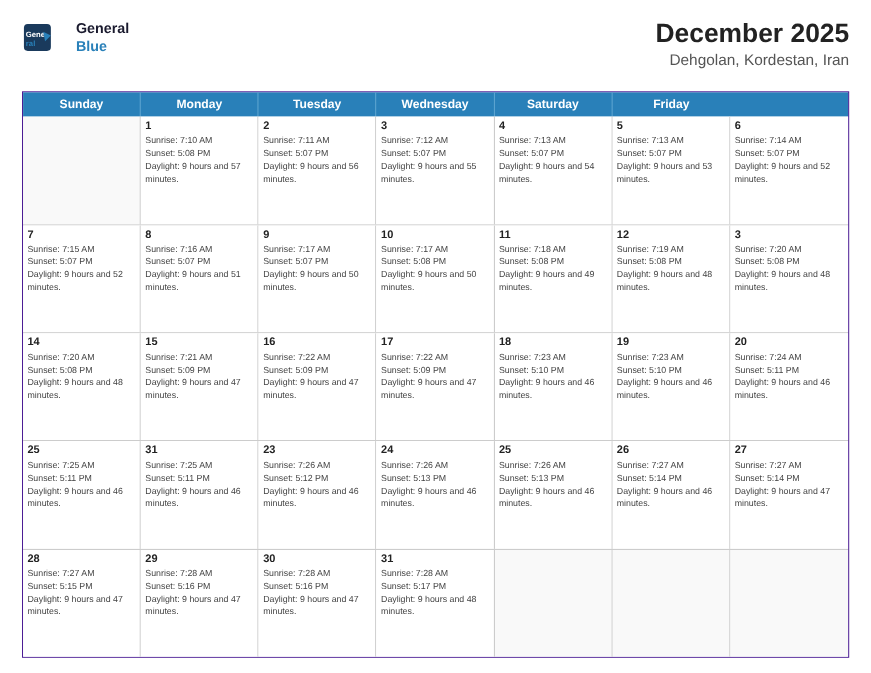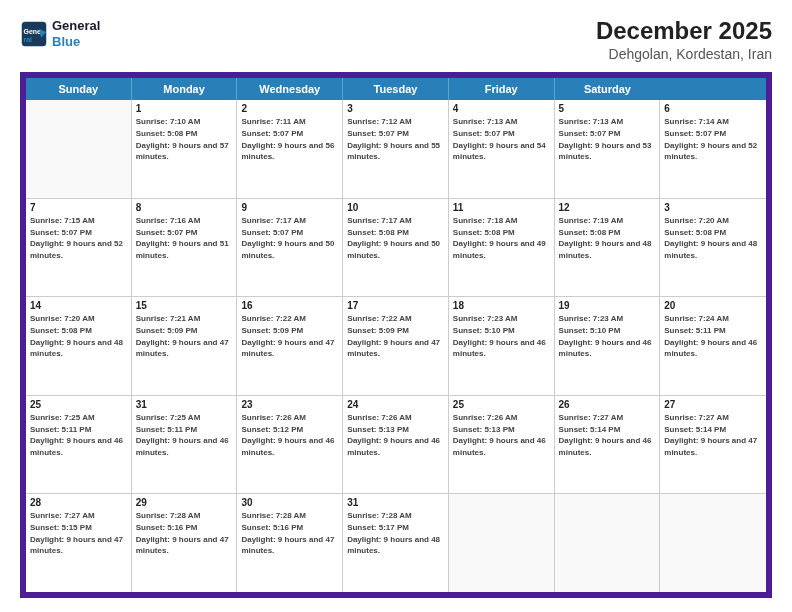--- a/index.html
+++ b/index.html
@@ -19,21 +19,21 @@
     }
     .header {
       display: flex;
       align-items: flex-start;
       justify-content: space-between;
       margin-bottom: 10px;
     }
     .logo {
       display: flex;
       align-items: center;
-      gap: 4px;
+      gap: 21px;
     }
     .logo-text {
       font-size: 13px;
       font-weight: bold;
       color: #1a1a2e;
       line-height: 1.2;
     }
     .logo-icon {
       width: 28px;
       height: 28px;
@@ -49,21 +49,22 @@
     }
     .location-title {
       font-size: 14px;
       color: #555;
       margin-top: 2px;
     }
     .calendar {
       flex: 1;
       display: flex;
       flex-direction: column;
-      border: 6px solid #4c1d95;
+      border: 1px solid #4c1d95;
+      margin-top: 11px;
     }
     .cal-header {
       display: grid;
       grid-template-columns: repeat(7, 1fr);
       background: #2980b9;
     }
     .cal-header-cell {
       color: #fff;
       font-size: 11px;
       font-weight: bold;
@@ -98,21 +99,20 @@
     .day-num {
       font-size: 10px;
       font-weight: bold;
       color: #222;
       margin-bottom: 2px;
     }
     .day-info {
       font-size: 8px;
       color: #444;
       line-height: 1.45;
-      font-weight: bold;
     }
   </style>
 </head>
 <body>
 
 <div class="page">
   <div class="header">
     <div class="logo">
       <svg class="logo-icon" viewBox="0 0 32 32" xmlns="http://www.w3.org/2000/svg">
         <rect x="2" y="2" width="28" height="28" rx="4" fill="#1a3a5c"></rect>
@@ -128,24 +128,24 @@
     <div class="title-block">
       <div class="month-title">December 2025</div>
       <div class="location-title">Dehgolan, Kordestan, Iran</div>
     </div>
   </div>
 
   <div class="calendar">
     <div class="cal-header">
     <div class="cal-header-cell">Sunday</div>
         <div class="cal-header-cell">Monday</div>
+        <div class="cal-header-cell">Tuesday</div>
         <div class="cal-header-cell">Wednesday</div>
-        <div class="cal-header-cell">Tuesday</div>
+        <div class="cal-header-cell">Saturday</div>
         <div class="cal-header-cell">Friday</div>
-        <div class="cal-header-cell">Saturday</div>
       </div>
     <div class="cal-body">
     <div class="cal-row">
           <div class="cal-cell empty"></div>
           <div class="cal-cell">
             <div class="day-num">1</div>
             <div class="day-info" style="white-space: pre-line;">Sunrise: 7:10 AM
 Sunset: 5:08 PM
 Daylight: 9 hours and 57 minutes.</div>
           </div>

